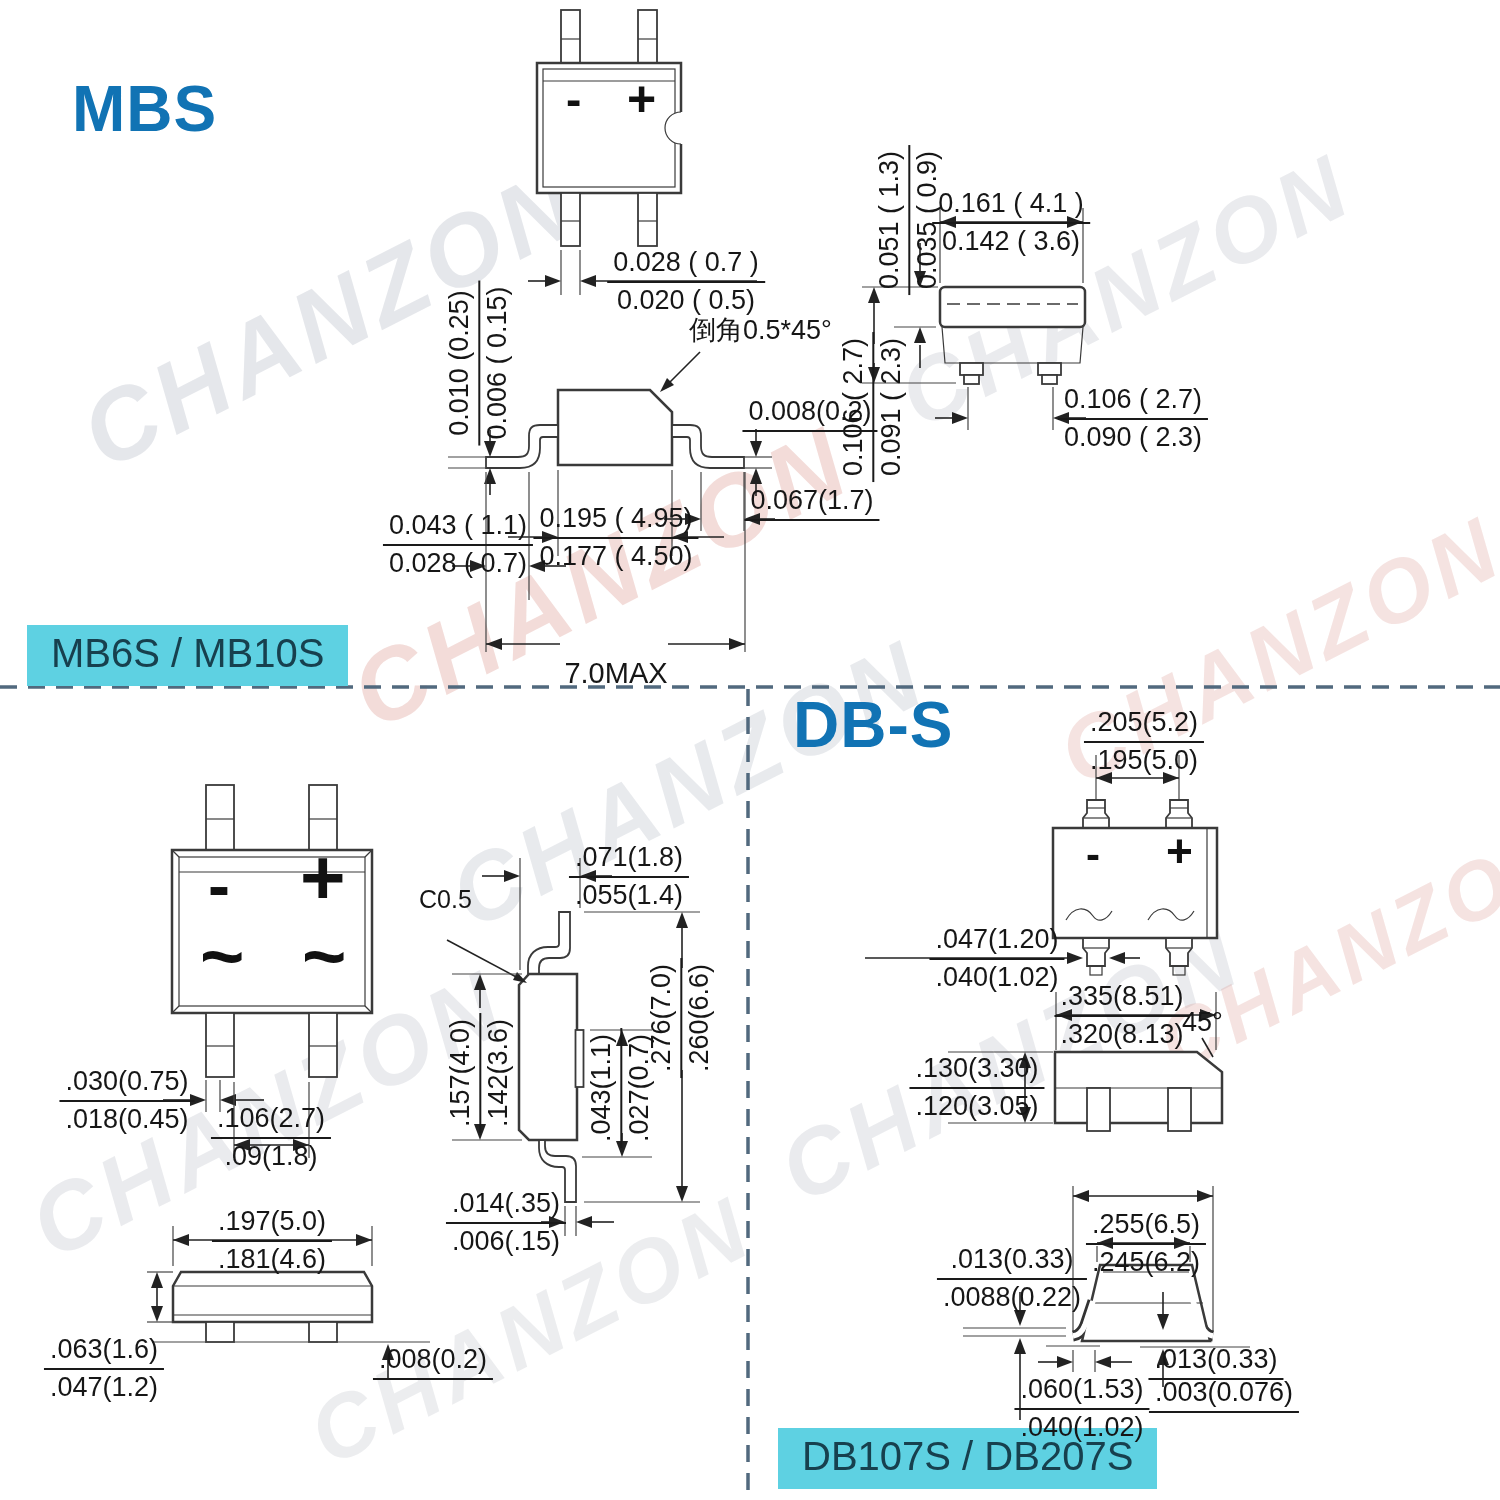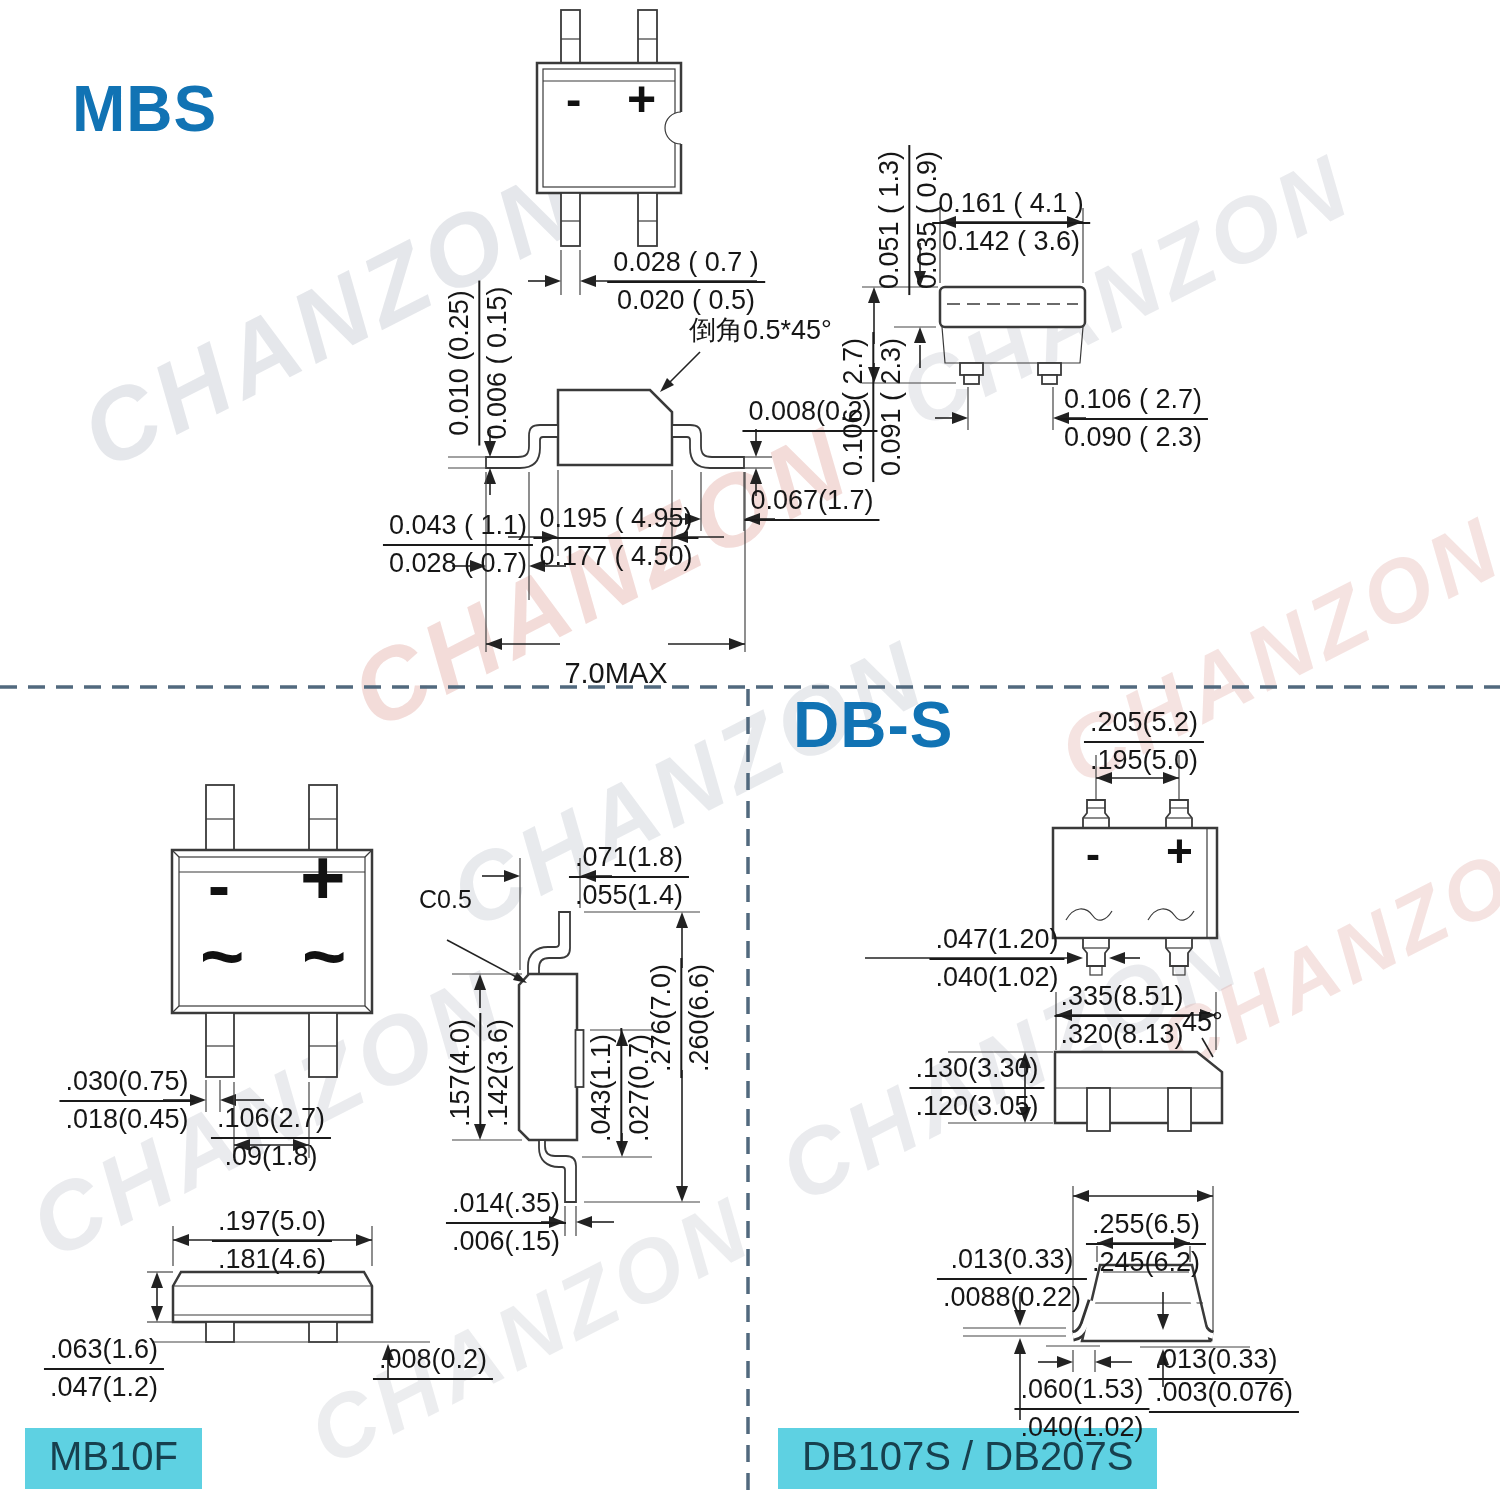--- a/index.html
+++ b/index.html
@@ -324,21 +324,21 @@
       <line class="dl" x1="1038" y1="1362" x2="1057" y2="1362"></line>
         <polygon points="1073,1362 1057,1356 1057,1368"></polygon>
       <line class="dl" x1="1111" y1="1362" x2="1132" y2="1362"></line>
         <polygon points="1095,1362 1111,1356 1111,1368"></polygon>
     </g>
   </svg>
 
   <div class="title" style="left:72px;top:72px">MBS</div>
   <div class="title" style="left:793px;top:688px">DB-S</div>
 
-  <div class="badge" style="left:25px;top:1428px">MB10F</div>
+  <div class="badge" style="left:27px;top:625px">MB6S / MB10S</div>
   <div class="badge" style="left:778px;top:1428px">DB107S / DB207S</div>
 
   <div class="mark" style="left:566px;top:76px;font-size:46px">-</div>
   <div class="mark" style="left:627px;top:74px;font-size:50px">+</div>
   <div class="mark" style="left:208px;top:852px;font-size:66px">-</div>
   <div class="mark" style="left:300px;top:838px;font-size:78px">+</div>
   <div class="mark" style="left:200px;top:918px;font-size:76px">~</div>
   <div class="mark" style="left:302px;top:918px;font-size:76px">~</div>
   <div class="mark" style="left:1086px;top:834px;font-size:42px;font-weight:600">-</div>
   <div class="mark" style="left:1166px;top:828px;font-size:46px;font-weight:600">+</div>

